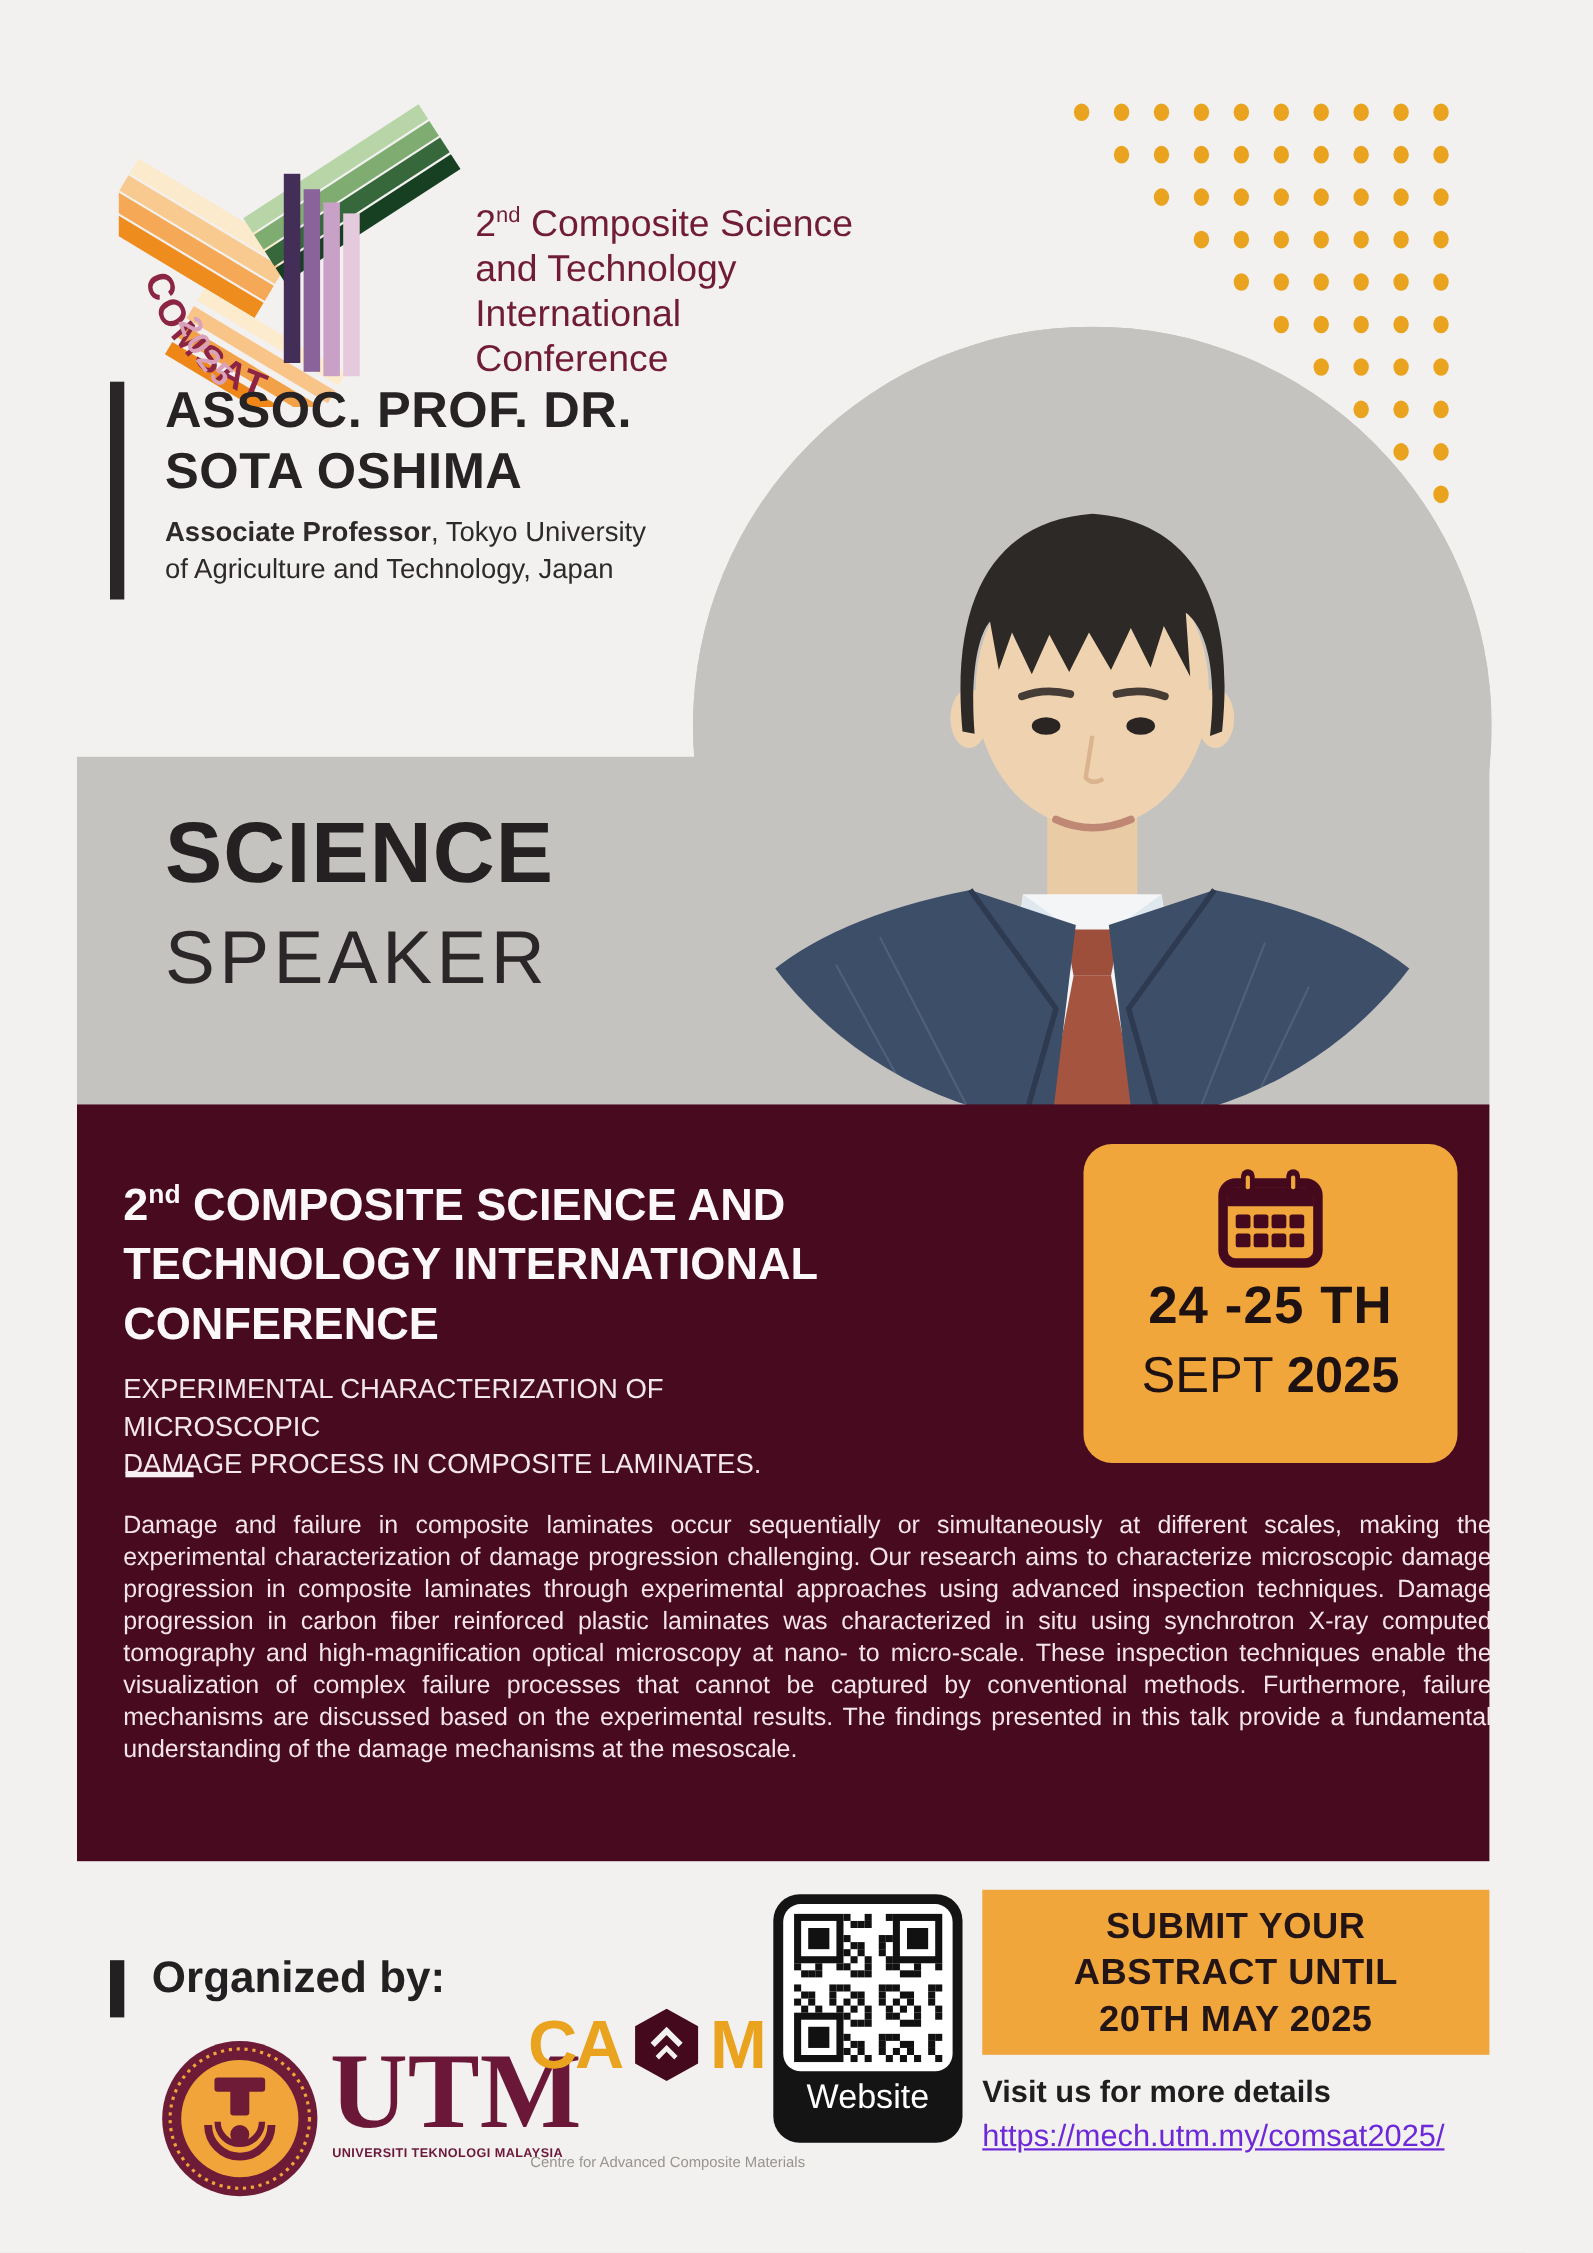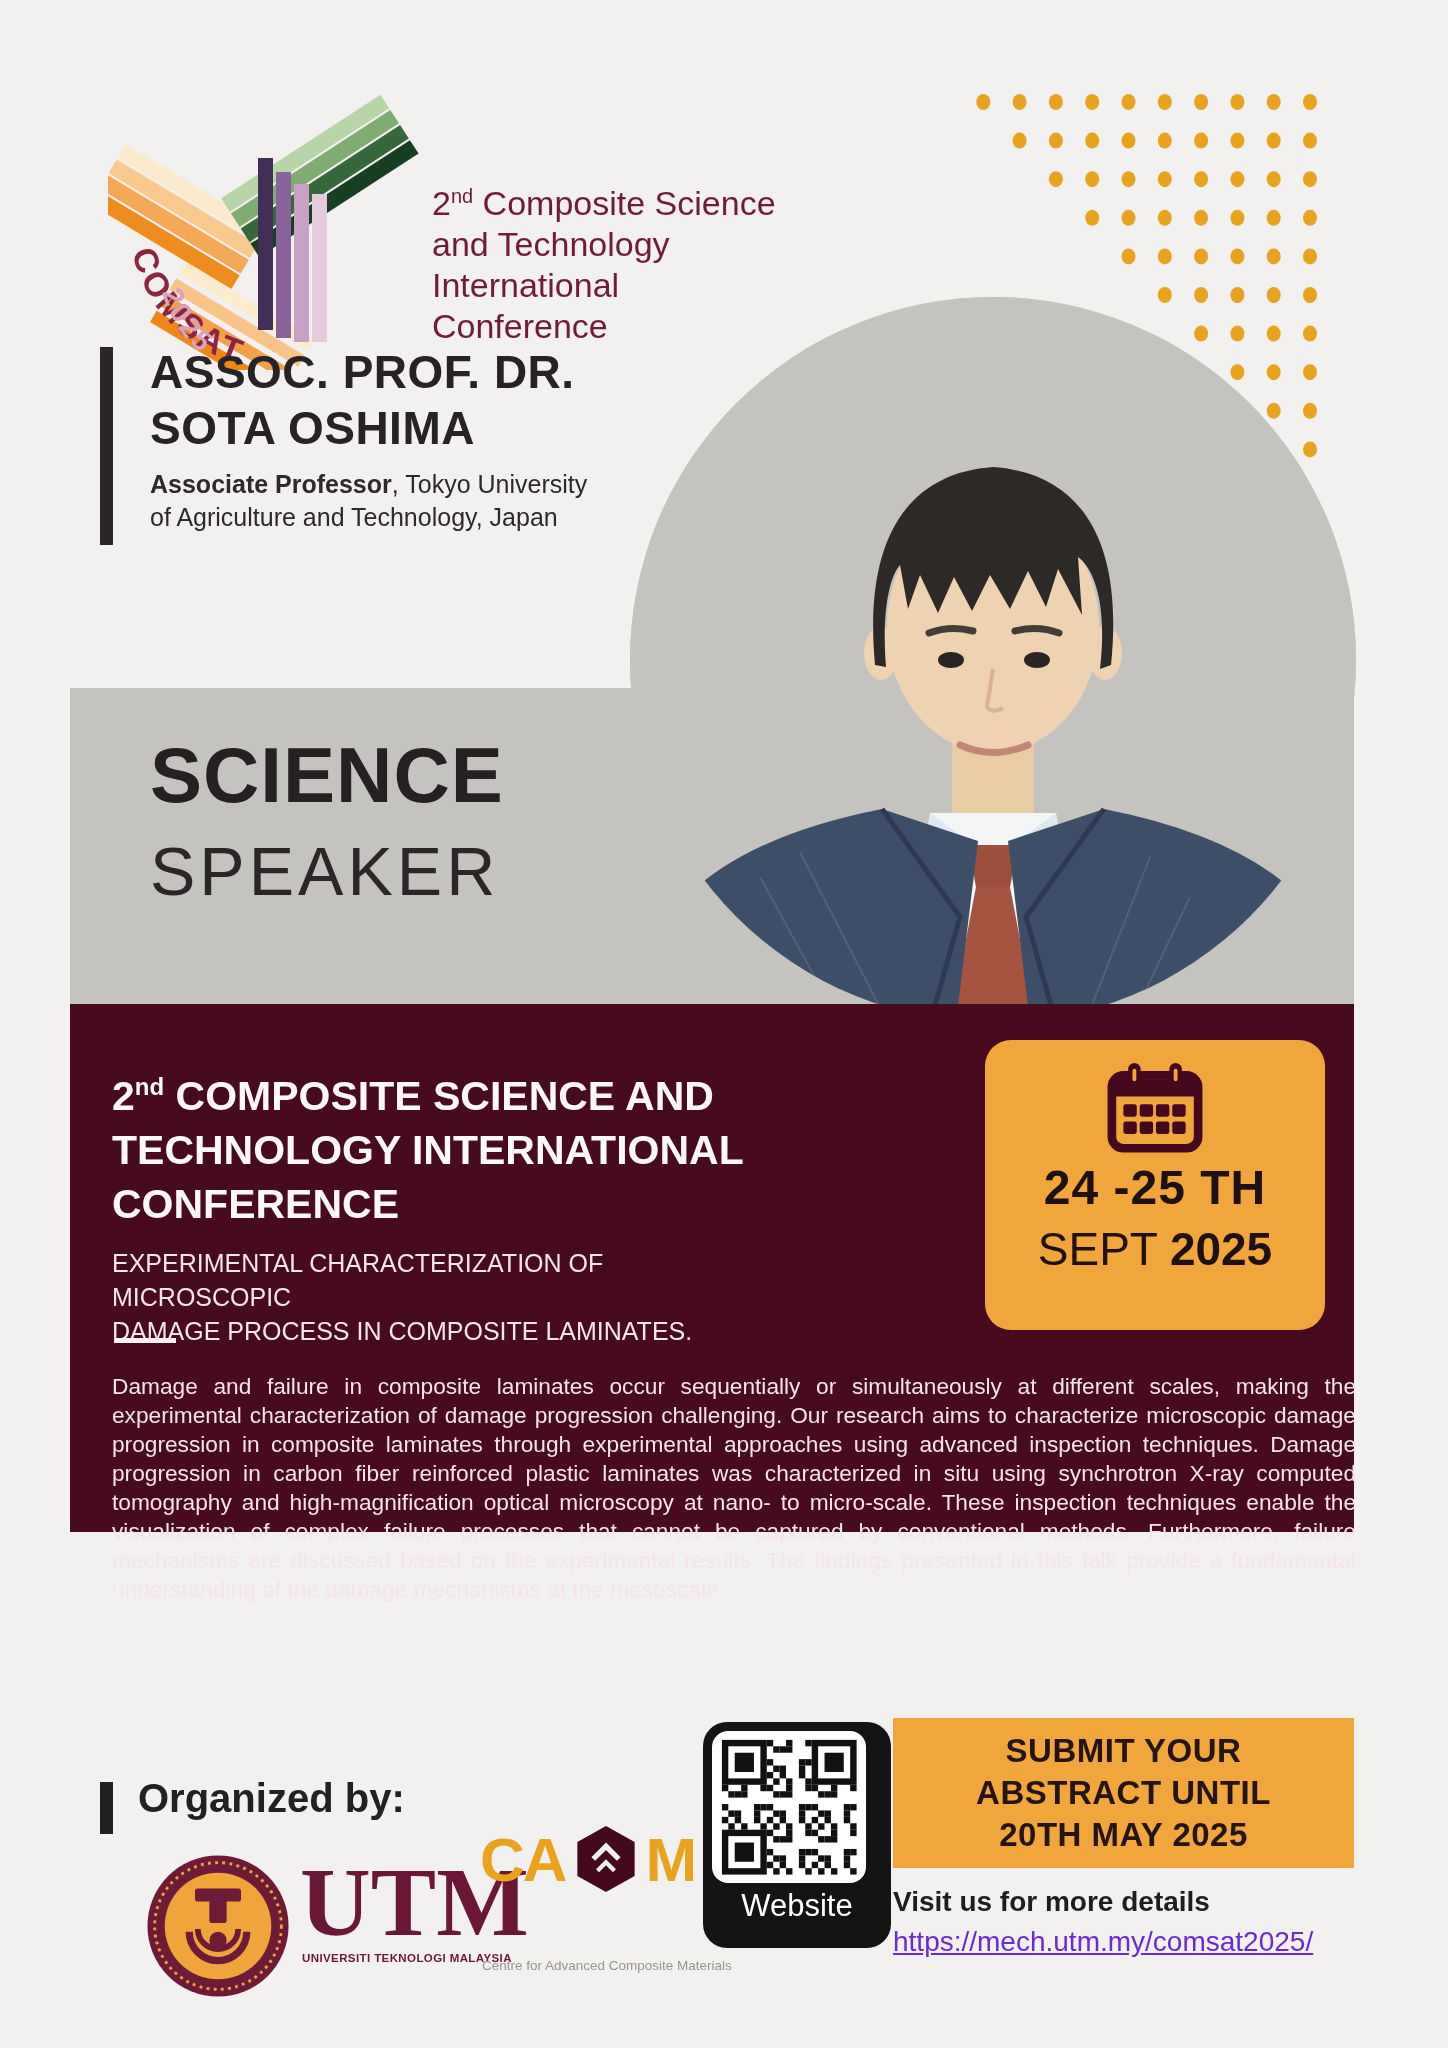--- a/index.html
+++ b/index.html
@@ -20,21 +20,21 @@
 
   
   .keynote-block{left:70px;top:688px;width:1284px;height:316px;background:#C5C3BF;}
   .keynote-l1{left:150px;top:730px;font-size:78px;font-weight:800;color:#252122;letter-spacing:1px;}
   .keynote-l2{left:150px;top:832px;font-size:68px;font-weight:400;color:#2B2728;letter-spacing:4px;}
 
   
   .portrait{left:630px;top:297px;width:726px;height:726px;border-radius:50%;background:#C5C3BF;overflow:hidden;}
 
   
-  .banner{left:70px;top:1004px;width:1284px;height:528px;background:#470A1E;z-index:4;}
+  .banner{left:70px;top:1004px;width:1284px;height:688px;background:#470A1E;z-index:4;}
   .banner-head{position:absolute;left:42px;top:56px;width:680px;font-size:41px;line-height:54px;font-weight:800;color:#FCF8FA;}
   .banner-head sup{font-size:24px;}
   .talk{position:absolute;left:42px;top:242px;width:640px;font-size:25px;line-height:34px;font-weight:400;color:#F3E7EB;}
   .divider{position:absolute;left:44px;top:334px;width:62px;height:5px;background:#F8F2F4;}
   .abstract{position:absolute;left:42px;top:368px;width:1244px;font-size:22.7px;line-height:29px;
             text-align:justify;color:#F5E4EA;}
 
   
   .date-badge{position:absolute;left:915px;top:36px;width:340px;height:290px;background:#F1A63C;border-radius:26px;}
   .cal-icon{position:absolute;left:122px;top:22px;width:96px;height:92px;}
@@ -47,21 +47,21 @@
   .org-text{left:138px;top:1776px;font-size:40px;font-weight:800;color:#232021;}
   .utm-seal{left:146px;top:1854px;width:144px;height:144px;}
   .utm-word{left:300px;top:1856px;font-family:"Liberation Serif","DejaVu Serif",serif;
             font-size:98px;font-weight:700;color:#6B1838;line-height:92px;}
   .utm-cap{left:302px;top:1952px;font-size:11.5px;font-weight:700;letter-spacing:.4px;color:#6B1838;}
   .cacm{left:480px;top:1824px;display:flex;align-items:flex-start;gap:8px;}
   .cacm-txt{font-size:62px;font-weight:700;color:#E9A31F;letter-spacing:-2px;}
   .cacm-hex{width:64px;height:70px;}
   .cacm-cap{left:482px;top:1958px;font-size:13.5px;color:#98948F;}
 
-  .qr-card{left:703px;top:1722px;width:172px;height:226px;background:#141414;border-radius:24px;padding-left:16px;}
+  .qr-card{left:703px;top:1722px;width:172px;height:226px;background:#141414;border-radius:24px;}
   .qr-white{position:absolute;left:9px;top:9px;width:154px;height:152px;background:#fff;border-radius:16px;overflow:hidden;}
   .qr-white svg{position:absolute;left:1px;top:1px;}
   .qr-label{position:absolute;left:0;top:166px;width:100%;text-align:center;font-size:31px;color:#fff;font-weight:400;}
 
   .submit-box{left:893px;top:1718px;width:461px;height:150px;background:#F1A63C;
               display:flex;flex-direction:column;justify-content:center;text-align:center;}
   .submit-box div{font-size:33px;line-height:42px;font-weight:800;color:#231516;letter-spacing:.5px;}
   .visit{left:893px;top:1886px;font-size:28px;font-weight:700;color:#201D1E;}
   .url{left:893px;top:1926px;font-size:28px;font-weight:400;color:#6d28d9;text-decoration:underline;}
   .logo-mark{left:108px;top:66px;width:340px;height:304px;}

